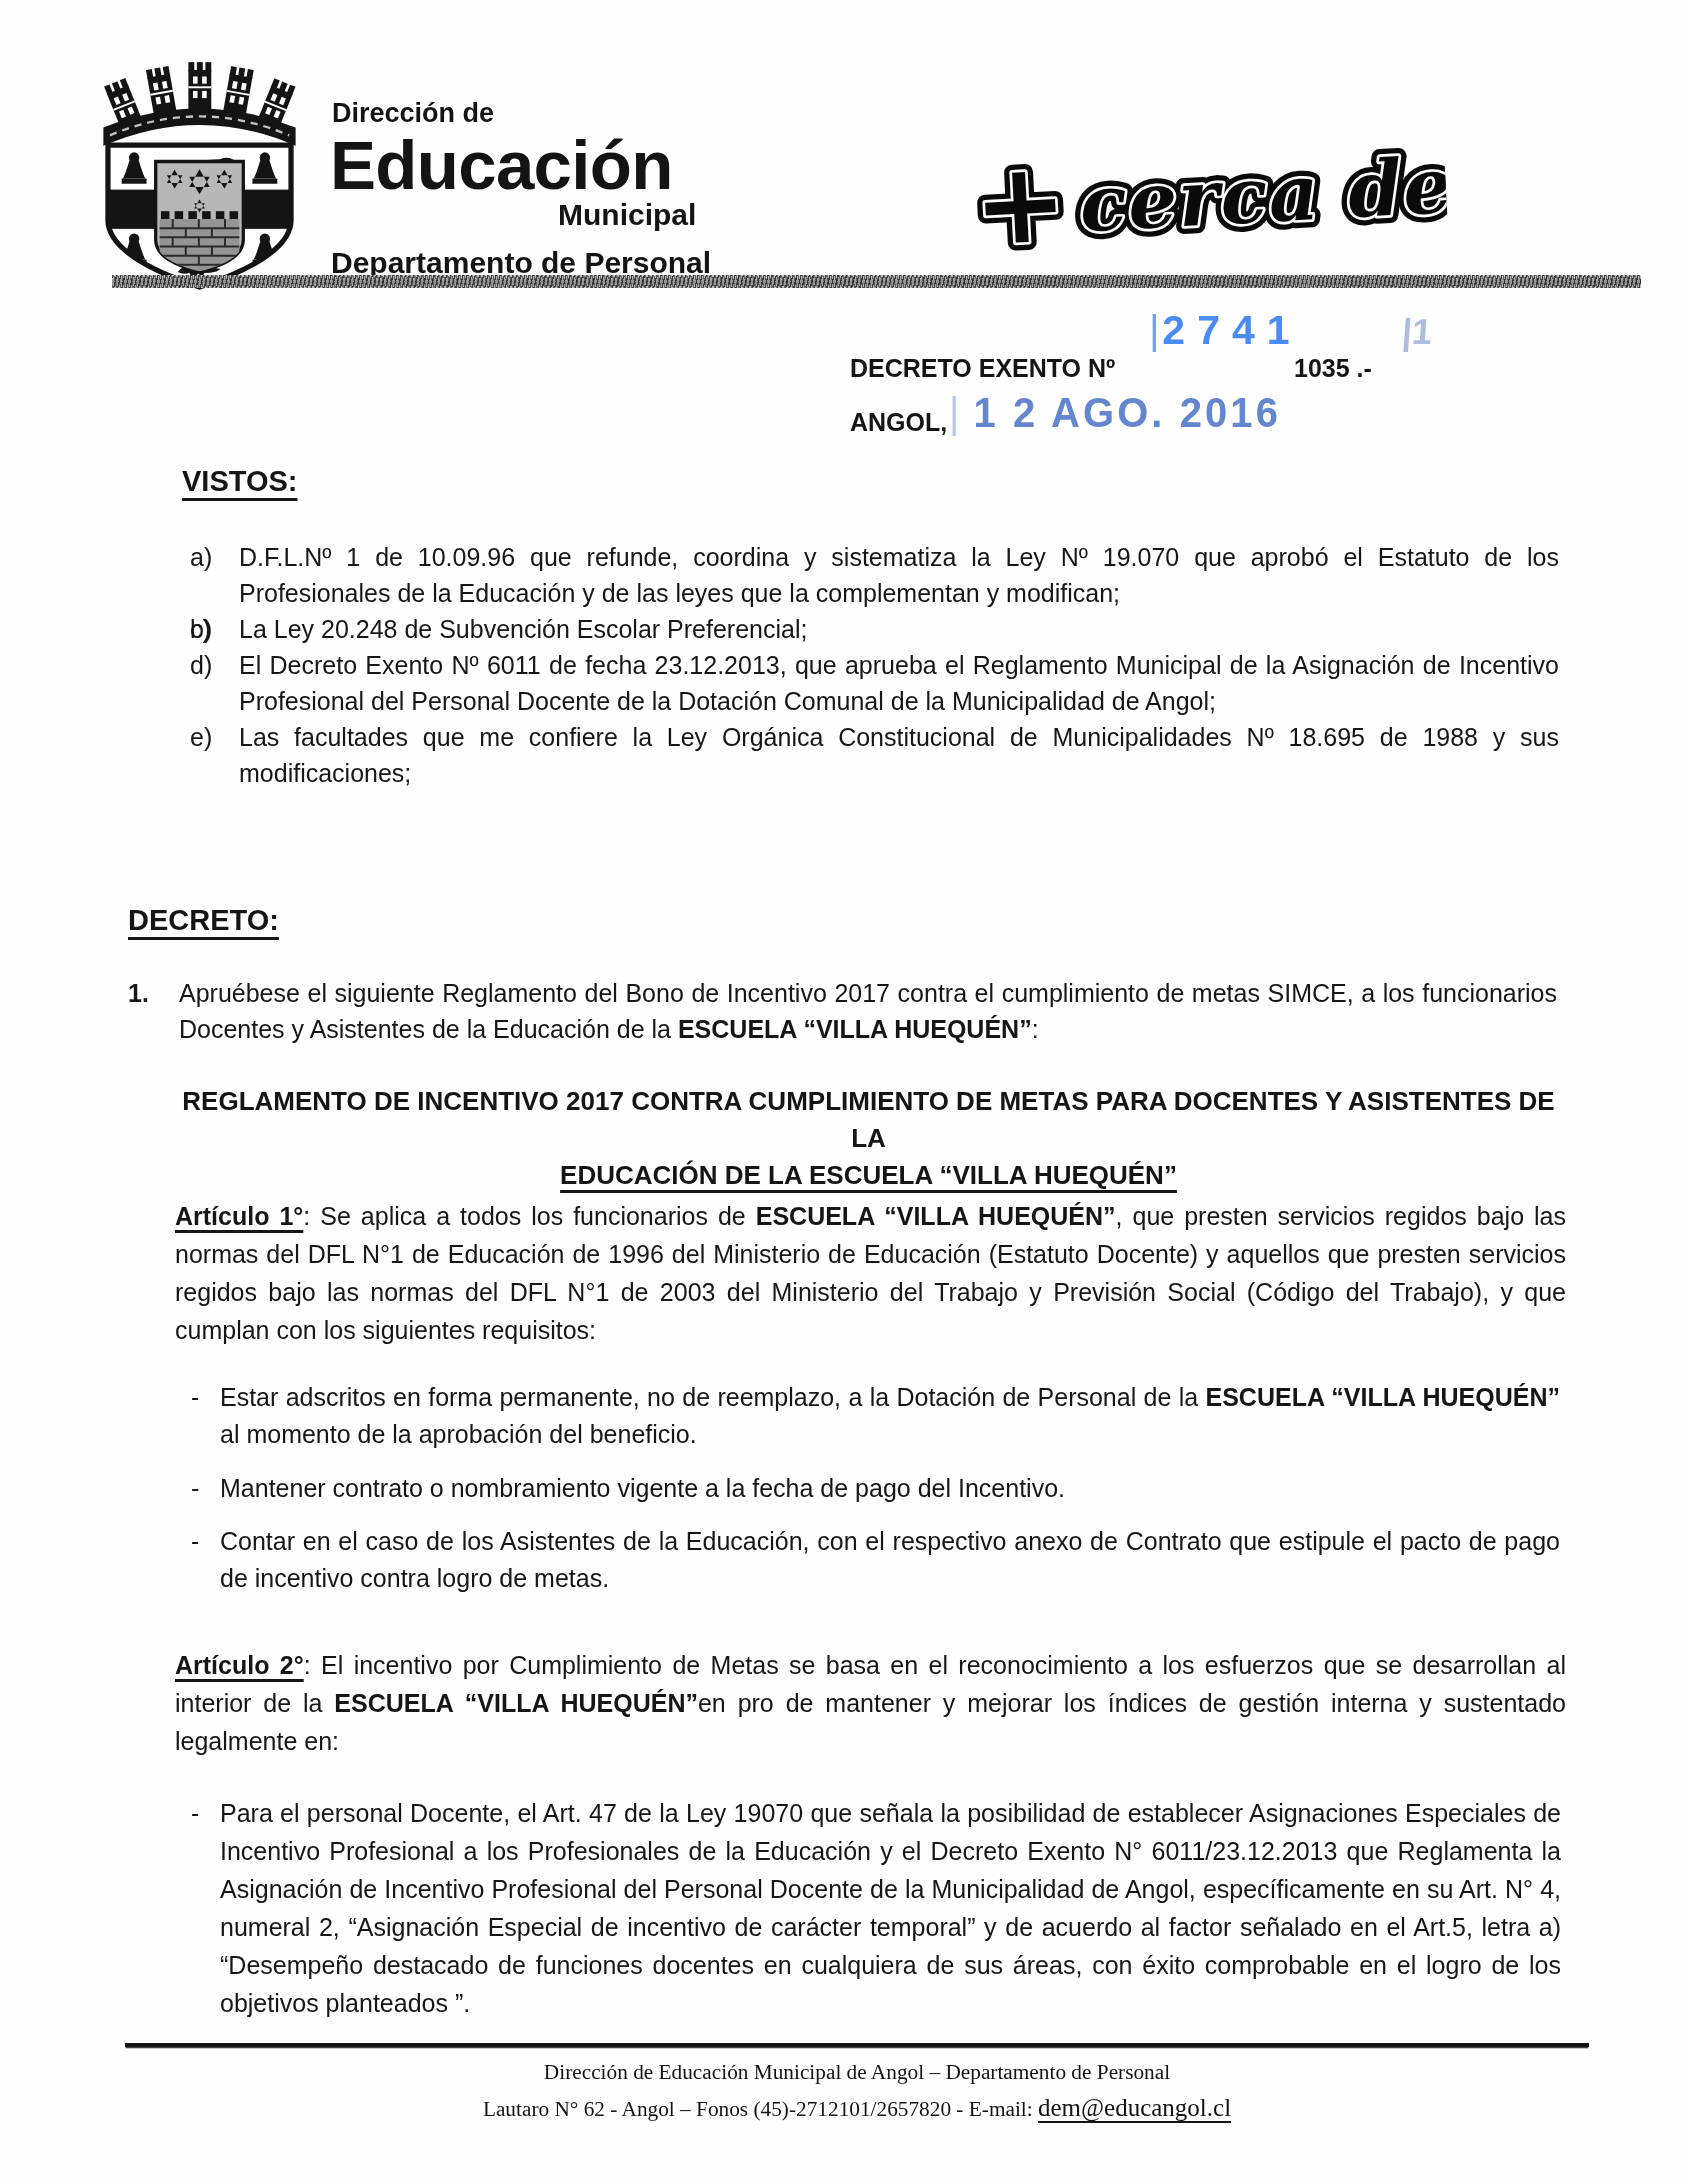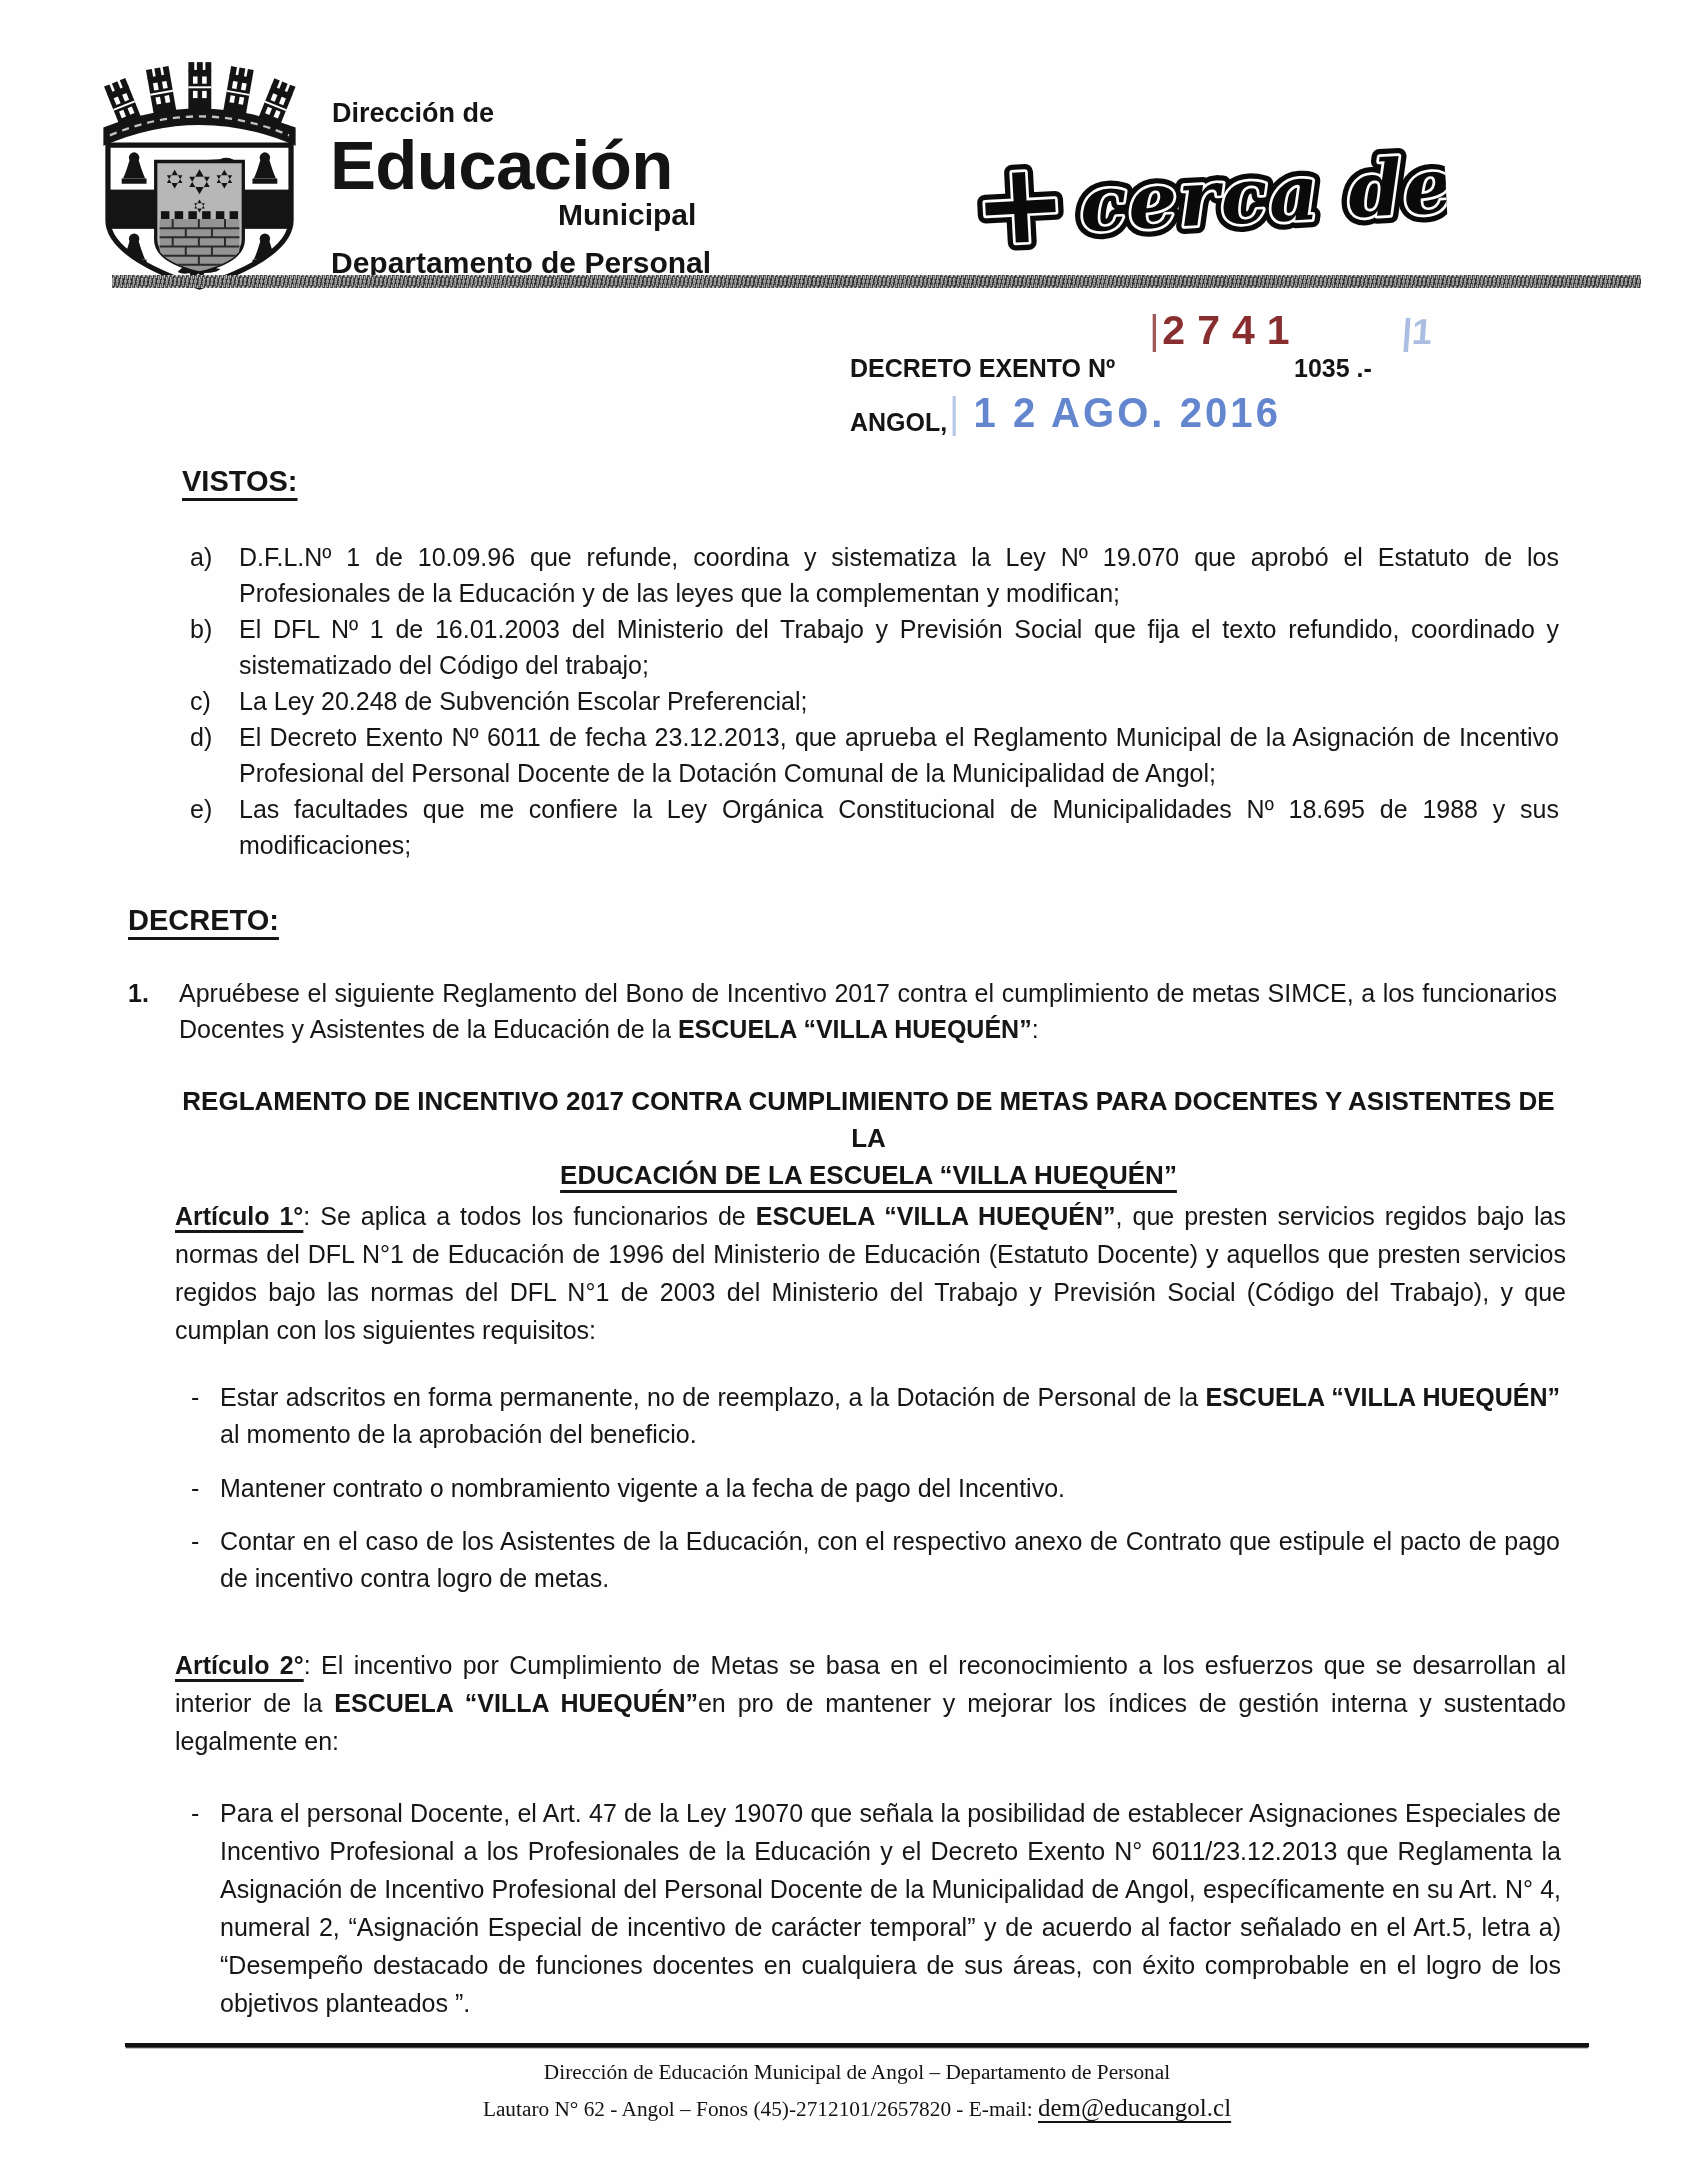--- a/index.html
+++ b/index.html
@@ -171,21 +171,21 @@
     <svg width="480" height="143" viewBox="0 0 720 215">
       <text class="plus o" x="10" y="162">+</text>
       <text class="word o" x="170" y="150">cerca de ti</text>
       <text class="plus i" x="10" y="162">+</text>
       <text class="word i" x="170" y="150">cerca de ti</text>
     </svg>
   </div>
 
   <div id="deco-strip" class="abs"></div>
 
-  <div id="stamp-number" class="abs stamp" style="color: #7f1d1d;">
+  <div id="stamp-number" class="abs stamp" style="color: #3b82f6;">
     <span class="bar">|</span><span>2741</span>
   </div>
   <div id="stamp-ghost" class="abs stamp" style="color: rgb(74, 111, 194);">
     <span class="bar">|</span><span>1</span>
   </div>
   <div id="decree-label" class="abs dlabel">DECRETO EXENTO Nº</div>
   <div id="decree-number" class="abs dlabel">1035 .-</div>
   <div id="city-label" class="abs dlabel">ANGOL,</div>
   <div id="date-stamp" class="abs stamp" style="color: rgb(91, 128, 204);">
     <span class="bar">|</span> <span>1 2 AGO. 2016</span>
@@ -193,21 +193,20 @@
 
   <div id="vistos-heading" class="abs h-underline">VISTOS:</div>
 
   <div id="vistos-list" class="abs body-txt">
     <div class="l-item">
       <span class="mk">a)</span>
       <span><span>D.F.L.Nº 1 de 10.09.96 que refunde, coordina y sistematiza la Ley Nº 19.070 que aprobó el Estatuto de los Profesionales de la Educación y de las leyes que la complementan y modifican;</span></span>
     </div>
     <div class="l-item">
       <span class="mk">b)</span>
-      <span><span>El DFL Nº 1 de 16.01.2003 del Ministerio del Trabajo y Previsión Social que fija el texto refundido, coordinado y sistematizado del Código del trabajo;</span></span>
     </div>
     <div class="l-item">
       <span class="mk">c)</span>
       <span><span>La Ley 20.248 de Subvención Escolar Preferencial;</span></span>
     </div>
     <div class="l-item">
       <span class="mk">d)</span>
       <span><span>El Decreto Exento Nº 6011 de fecha 23.12.2013, que aprueba el Reglamento Municipal de la Asignación de Incentivo Profesional del Personal Docente de la Dotación Comunal de la Municipalidad de Angol;</span></span>
     </div>
     <div class="l-item">

